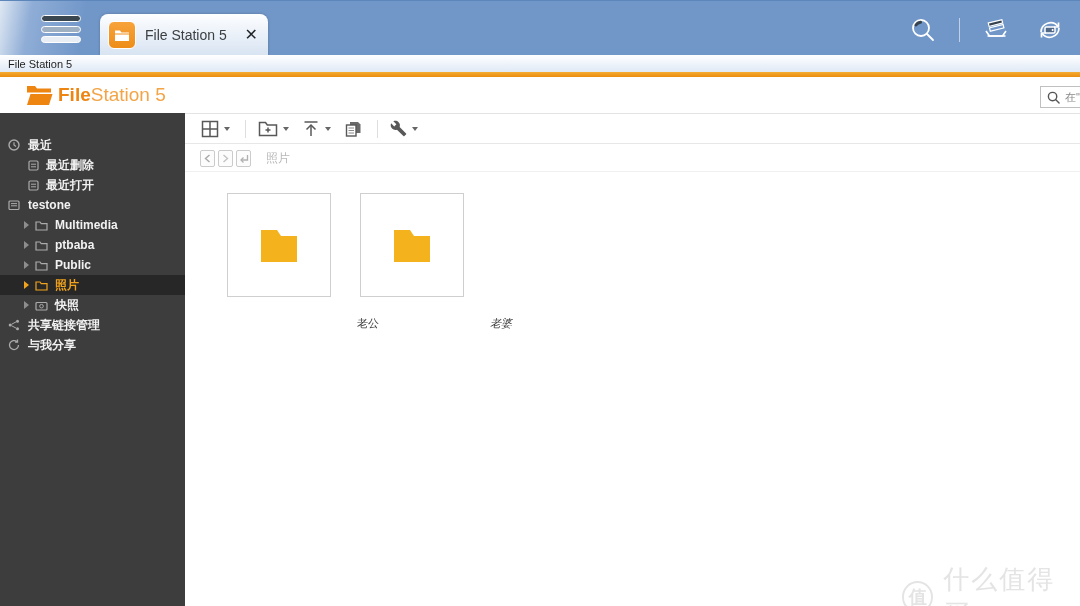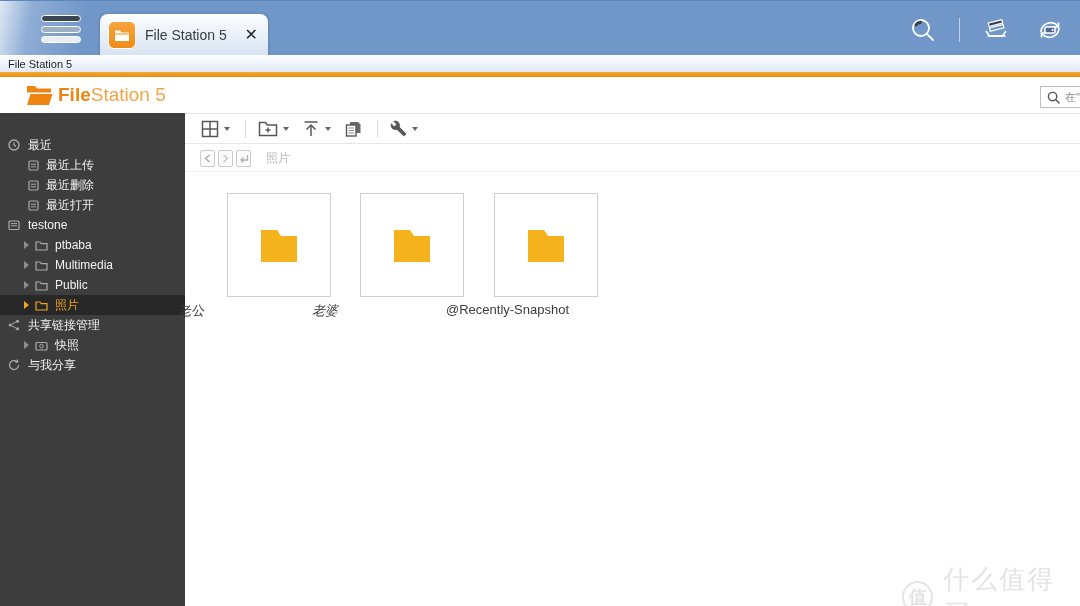--- a/index.html
+++ b/index.html
@@ -45,21 +45,21 @@
   .apptitle{position:absolute;left:58px;top:0;height:36px;line-height:36px;font-size:19px;white-space:nowrap;}
   .t-bold{color:#ee8511;font-weight:bold;}
   .t-rest{color:#f2a446;}
   .searchbox{position:absolute;left:1040px;top:9px;width:140px;height:22px;border:1px solid #c0c0c0;
     background:#fff;display:flex;align-items:center;padding-left:6px;gap:5px;}
   .searchbox span{font-size:11px;color:#8a8a8a;white-space:nowrap;}
 
   
   .sidebar{position:absolute;left:0;top:113px;width:185px;height:493px;background:#3d3d3d;padding-top:22px;}
   .srow{height:20px;display:flex;align-items:center;color:#f2f2f2;cursor:pointer;}
-  .srow .slabel{font-size:12px;font-weight:normal;white-space:nowrap;}
+  .srow .slabel{font-size:12px;font-weight:bold;white-space:nowrap;}
   .srow .sicon{display:flex;align-items:center;color:#ababab;flex:0 0 auto;}
   .lvl0{padding-left:8px;}
   .lvl0 .sicon{margin-right:8px;}
   .lvl1a{padding-left:28px;}
   .lvl1a .sicon{margin-right:7px;}
   .lvl1b{padding-left:24px;}
   .arrow{width:0;height:0;border-left:5px solid #8d8d8d;border-top:4px solid transparent;border-bottom:4px solid transparent;margin-right:6px;flex:0 0 auto;}
   .lvl1b .sicon{margin-right:7px;}
   .srow.selected{background:#272727;color:#f0a31c;}
   .srow.selected .sicon{color:#f0a31c;}
@@ -75,21 +75,21 @@
 
   .crumbs{position:absolute;left:0;top:32px;width:895px;height:27px;display:flex;align-items:center;padding-left:15px;border-bottom:1px solid #f0f0f0;}
   .navbtn{width:15px;height:17px;border:1px solid #cbcbcb;border-radius:2px;background:#fcfcfc;color:#b5b5b5;
     display:flex;align-items:center;justify-content:center;padding:0;cursor:pointer;}
   .navbtn + .navbtn{margin-left:3px;}
   .upbtn{margin-left:20px;}
   .crumb-path{margin-left:15px;font-size:12px;color:#b8b8b8;}
 
   .fitem{position:absolute;width:104px;cursor:pointer;}
   .ftile{width:104px;height:104px;border:1px solid #cfcfcf;background:#fff;display:flex;align-items:center;justify-content:center;}
-  .fname{position:relative;left:-48px;width:200px;margin-top:5px;text-align:left;font-size:13px;color:#3c3c3c;white-space:nowrap;}
+  .fname{position:relative;left:-48px;width:200px;margin-top:19px;text-align:right;font-size:11px;color:#3c3c3c;white-space:nowrap;}
 
   
   .watermark{position:absolute;left:902px;top:562px;display:flex;align-items:center;gap:10px;color:#e4e4e4;pointer-events:none;}
   .wm-badge{width:32px;height:32px;border:2px solid #e4e4e4;border-radius:50%;display:flex;align-items:center;justify-content:center;font-size:18px;font-weight:bold;}
   .wm-text{font-size:26px;letter-spacing:2px;}
 </style>
 </head>
 <body>
 
 <div class="screen">
@@ -174,47 +174,38 @@
     <div class="srow lvl0">
       <span class="sicon">
         <svg width="12" height="12" viewBox="0 0 12 12" fill="none">
             <circle cx="6" cy="6" r="5" stroke="currentColor" stroke-width="1.4"></circle>
             <path d="M6 3.2 V6 L8 7.5" stroke="currentColor" stroke-width="1.2"></path>
           </svg>
       </span>
       <span class="slabel">最近</span>
     </div>
 
+
     <div class="srow lvl1a">
       <span class="sicon">
         <svg width="11" height="11" viewBox="0 0 11 11" fill="none">
             <rect x="1" y="1" width="9" height="9" rx="1.2" stroke="currentColor" stroke-width="1.2"></rect>
             <path d="M3 4.2 h5 M3 6.8 h5" stroke="currentColor" stroke-width="1"></path>
           </svg>
       </span>
-      <span class="slabel">最近上传</span>
+      <span class="slabel">最近删除</span>
     </div>
 
     <div class="srow lvl1a">
       <span class="sicon">
         <svg width="11" height="11" viewBox="0 0 11 11" fill="none">
             <rect x="1" y="1" width="9" height="9" rx="1.2" stroke="currentColor" stroke-width="1.2"></rect>
             <path d="M3 4.2 h5 M3 6.8 h5" stroke="currentColor" stroke-width="1"></path>
           </svg>
       </span>
-      <span class="slabel">最近删除</span>
-    </div>
-
-    <div class="srow lvl1a">
-      <span class="sicon">
-        <svg width="11" height="11" viewBox="0 0 11 11" fill="none">
-            <rect x="1" y="1" width="9" height="9" rx="1.2" stroke="currentColor" stroke-width="1.2"></rect>
-            <path d="M3 4.2 h5 M3 6.8 h5" stroke="currentColor" stroke-width="1"></path>
-          </svg>
-      </span>
       <span class="slabel">最近打开</span>
     </div>
 
     <div class="srow lvl0">
       <span class="sicon">
         <svg width="12" height="12" viewBox="0 0 12 12" fill="none">
             <rect x="1" y="2" width="10" height="8.5" rx="1" stroke="currentColor" stroke-width="1.2"></rect>
             <path d="M3 4.6 h6 M3 6.8 h6" stroke="currentColor" stroke-width="1"></path>
           </svg>
       </span>
@@ -223,76 +214,76 @@
 
 
 
     <div class="srow lvl1b">
       <span class="arrow"></span>
       <span class="sicon">
         <svg width="13" height="11" viewBox="0 0 13 11" fill="none">
             <path d="M1 2 h4 l1.2 1.6 H12 V10 H1 Z" stroke="currentColor" stroke-width="1.2"></path>
           </svg>
       </span>
+      <span class="slabel">Multimedia</span>
+    </div>
+
+    <div class="srow lvl1b">
+      <span class="arrow"></span>
+      <span class="sicon">
+        <svg width="13" height="11" viewBox="0 0 13 11" fill="none">
+            <path d="M1 2 h4 l1.2 1.6 H12 V10 H1 Z" stroke="currentColor" stroke-width="1.2"></path>
+          </svg>
+      </span>
       <span class="slabel">ptbaba</span>
     </div>
 
     <div class="srow lvl1b">
       <span class="arrow"></span>
       <span class="sicon">
         <svg width="13" height="11" viewBox="0 0 13 11" fill="none">
             <path d="M1 2 h4 l1.2 1.6 H12 V10 H1 Z" stroke="currentColor" stroke-width="1.2"></path>
           </svg>
       </span>
-      <span class="slabel">Multimedia</span>
+      <span class="slabel">Public</span>
+    </div>
+
+    <div class="srow lvl1b selected">
+      <span class="arrow"></span>
+      <span class="sicon">
+        <svg width="13" height="11" viewBox="0 0 13 11" fill="none">
+            <path d="M1 2 h4 l1.2 1.6 H12 V10 H1 Z" stroke="currentColor" stroke-width="1.2"></path>
+          </svg>
+      </span>
+      <span class="slabel">照片</span>
     </div>
 
     <div class="srow lvl1b">
       <span class="arrow"></span>
       <span class="sicon">
         <svg width="13" height="11" viewBox="0 0 13 11" fill="none">
-            <path d="M1 2 h4 l1.2 1.6 H12 V10 H1 Z" stroke="currentColor" stroke-width="1.2"></path>
-          </svg>
-      </span>
-      <span class="slabel">Public</span>
-    </div>
-
-    <div class="srow lvl1b selected">
-      <span class="arrow"></span>
-      <span class="sicon">
-        <svg width="13" height="11" viewBox="0 0 13 11" fill="none">
-            <path d="M1 2 h4 l1.2 1.6 H12 V10 H1 Z" stroke="currentColor" stroke-width="1.2"></path>
-          </svg>
-      </span>
-      <span class="slabel">照片</span>
+            <rect x="1" y="2.5" width="11" height="7.5" rx="1" stroke="currentColor" stroke-width="1.2"></rect>
+            <circle cx="6.5" cy="6.2" r="1.8" stroke="currentColor" stroke-width="1"></circle>
+          </svg>
+      </span>
+      <span class="slabel">快照</span>
     </div>
 
     <div class="srow lvl0">
       <span class="sicon">
         <svg width="12" height="12" viewBox="0 0 12 12" fill="none">
             <circle cx="9.5" cy="2.2" r="1.5" fill="currentColor"></circle>
             <circle cx="2.2" cy="6" r="1.5" fill="currentColor"></circle>
             <circle cx="9.5" cy="9.8" r="1.5" fill="currentColor"></circle>
             <path d="M3.5 5.3 L8.2 2.8 M3.5 6.7 L8.2 9.2" stroke="currentColor" stroke-width="1"></path>
           </svg>
       </span>
       <span class="slabel">共享链接管理</span>
     </div>
 
-    <div class="srow lvl1b">
-      <span class="arrow"></span>
-      <span class="sicon">
-        <svg width="13" height="11" viewBox="0 0 13 11" fill="none">
-            <rect x="1" y="2.5" width="11" height="7.5" rx="1" stroke="currentColor" stroke-width="1.2"></rect>
-            <circle cx="6.5" cy="6.2" r="1.8" stroke="currentColor" stroke-width="1"></circle>
-          </svg>
-      </span>
-      <span class="slabel">快照</span>
-    </div>
-
     <div class="srow lvl0">
       <span class="sicon">
         <svg width="12" height="12" viewBox="0 0 12 12" fill="none">
             <path d="M10.5 6 a4.5 4.5 0 1 1 -1.6-3.4" stroke="currentColor" stroke-width="1.3"></path>
             <path d="M9.5 0.6 v2.4 h-2.4" stroke="currentColor" stroke-width="1.3"></path>
           </svg>
       </span>
       <span class="slabel">与我分享</span>
     </div>
 
@@ -372,28 +363,20 @@
 
     <div class="fitem" style="left:175px;top:80px;font-style:italic;">
       <div class="ftile">
         <svg width="46" height="40" viewBox="0 0 46 40">
             <path d="M5 5 H21 L25 11 H41 V37 H5 Z" fill="#f4b31d"></path>
           </svg>
       </div>
       <div class="fname">老婆</div>
     </div>
 
-    <div class="fitem" style="left:309px;top:80px;">
-      <div class="ftile">
-        <svg width="46" height="40" viewBox="0 0 46 40">
-            <path d="M5 5 H21 L25 11 H41 V37 H5 Z" fill="#f4b31d"></path>
-          </svg>
-      </div>
-      <div class="fname">@Recently-Snapshot</div>
-    </div>
 
 
   </div>
 
   <div class="watermark">
     <span class="wm-badge">值</span>
     <span class="wm-text">什么值得买</span>
   </div>
 
 </div>

